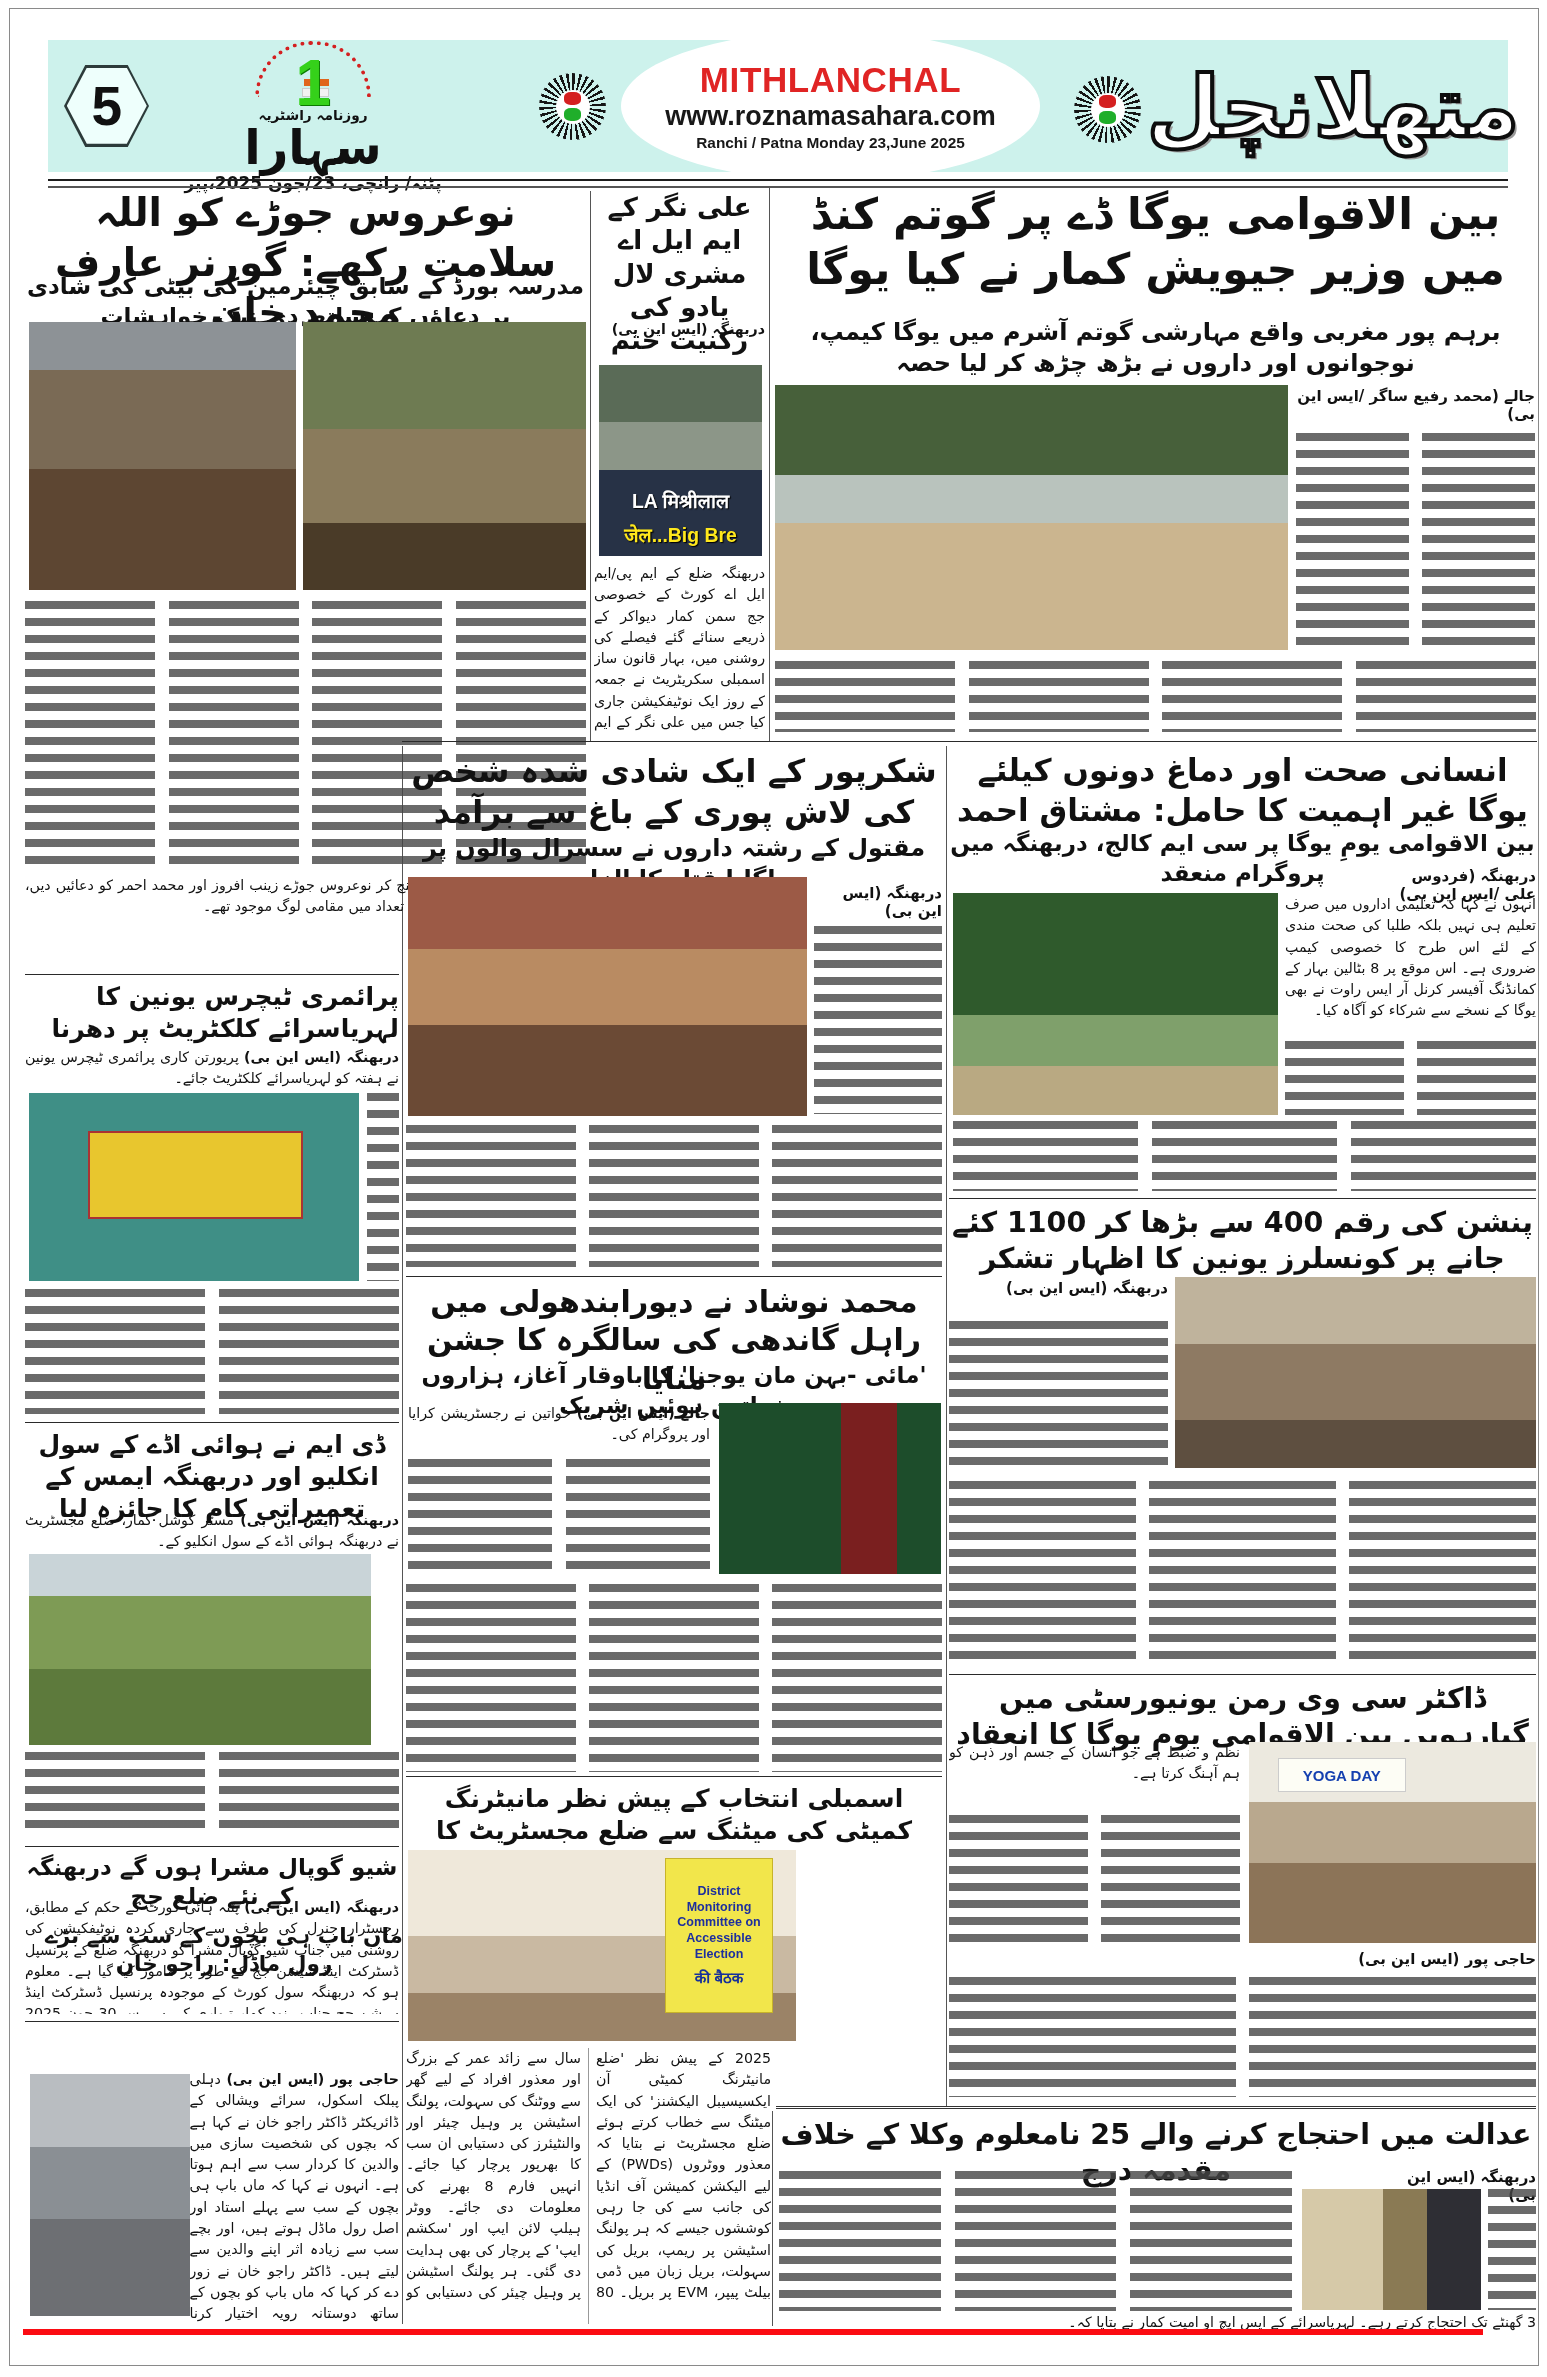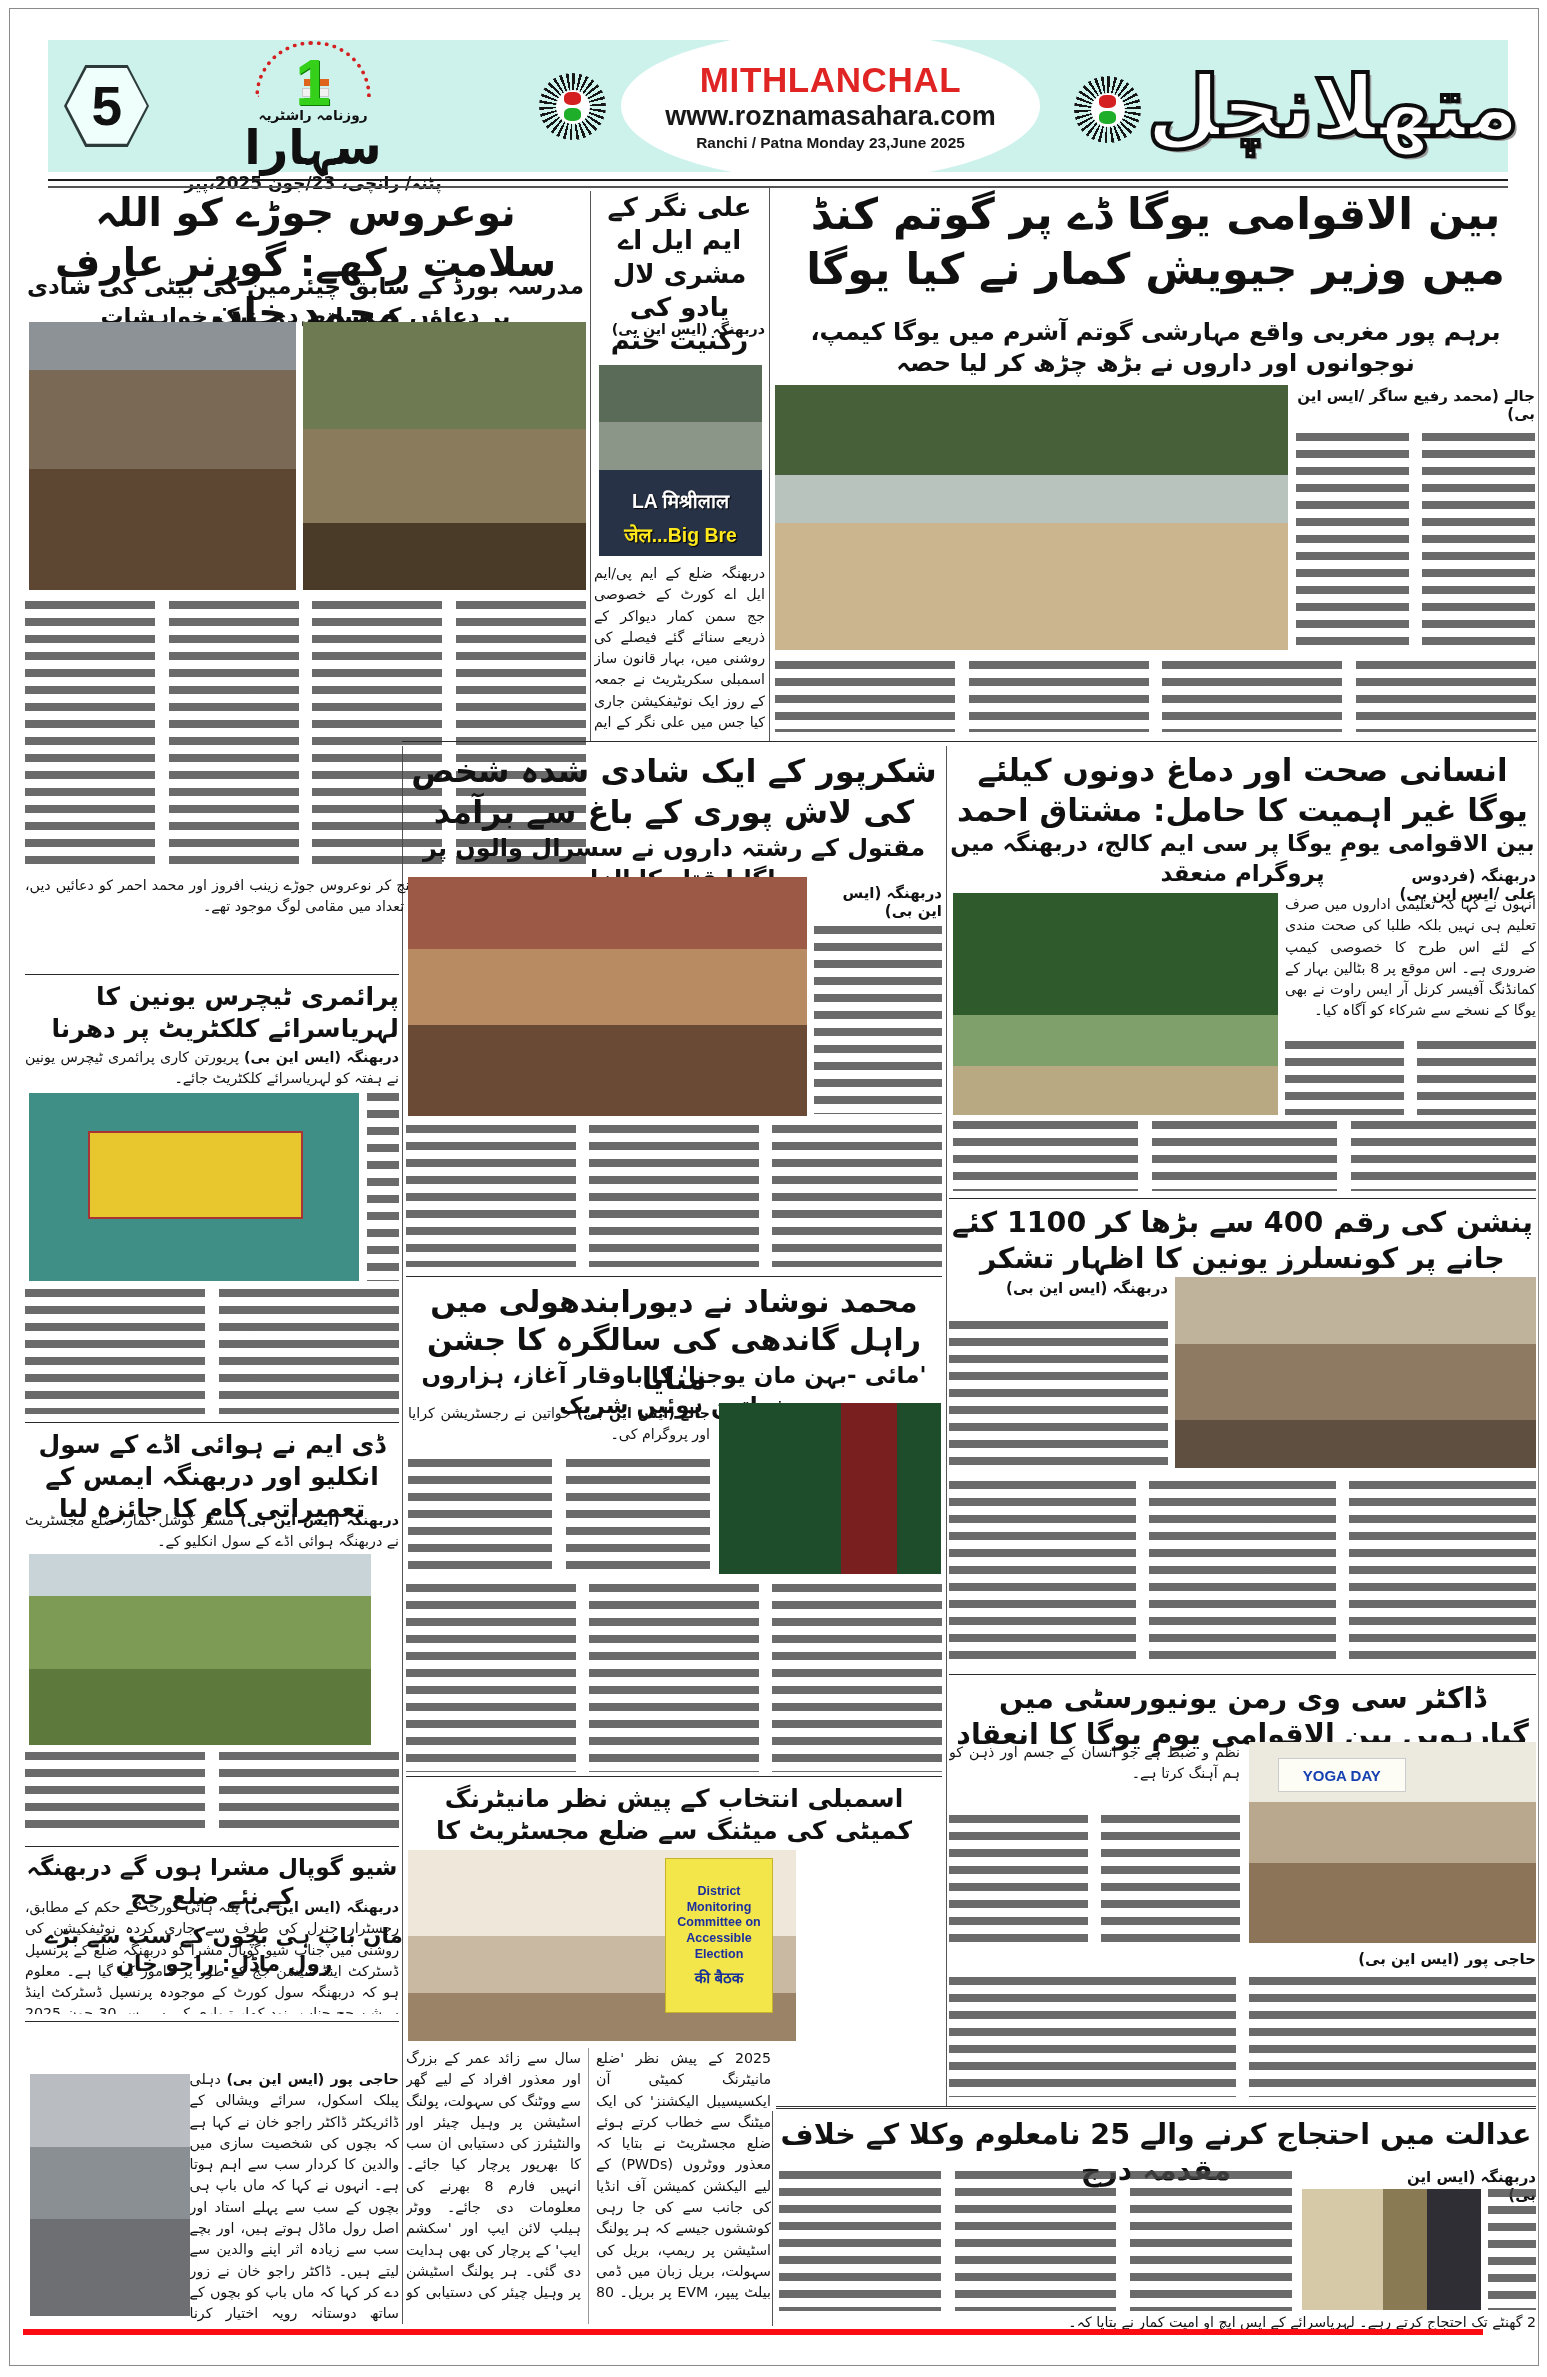--- a/index.html
+++ b/index.html
@@ -351,18 +351,18 @@
     <div class="abs urdu" style="left:1390px;top:2168px;width:146px;font-size:15px;font-weight:bold;text-align:right;">دربھنگہ (ایس این بی)</div>
     <div class="photo ph-court" style="left:1302px;top:2189px;width:179px;height:121px;"></div>
     <div class="gwrap" style="left:779px;top:2171px;width:513px;height:140px;">
       <div class="gcol"></div>
         <div class="gcol"></div>
         <div class="gcol"></div>
     </div>
     <div class="gwrap" style="left:1488px;top:2189px;width:48px;height:121px;">
       <div class="gcol"></div>
     </div>
-    <div class="abs urdu body-text" style="left:779px;top:2312px;width:757px;height:19.4px;overflow:hidden;">2 گھنٹے تک احتجاج کرتے رہے۔ لہریاسرائے کے ایس ایچ او امیت کمار نے بتایا کہ۔</div>
+    <div class="abs urdu body-text" style="left:779px;top:2312px;width:757px;height:19.4px;overflow:hidden;">3 گھنٹے تک احتجاج کرتے رہے۔ لہریاسرائے کے ایس ایچ او امیت کمار نے بتایا کہ۔</div>
   </article>
 
   <div class="redline"></div>
 </div>
 
 
 </body></html>

